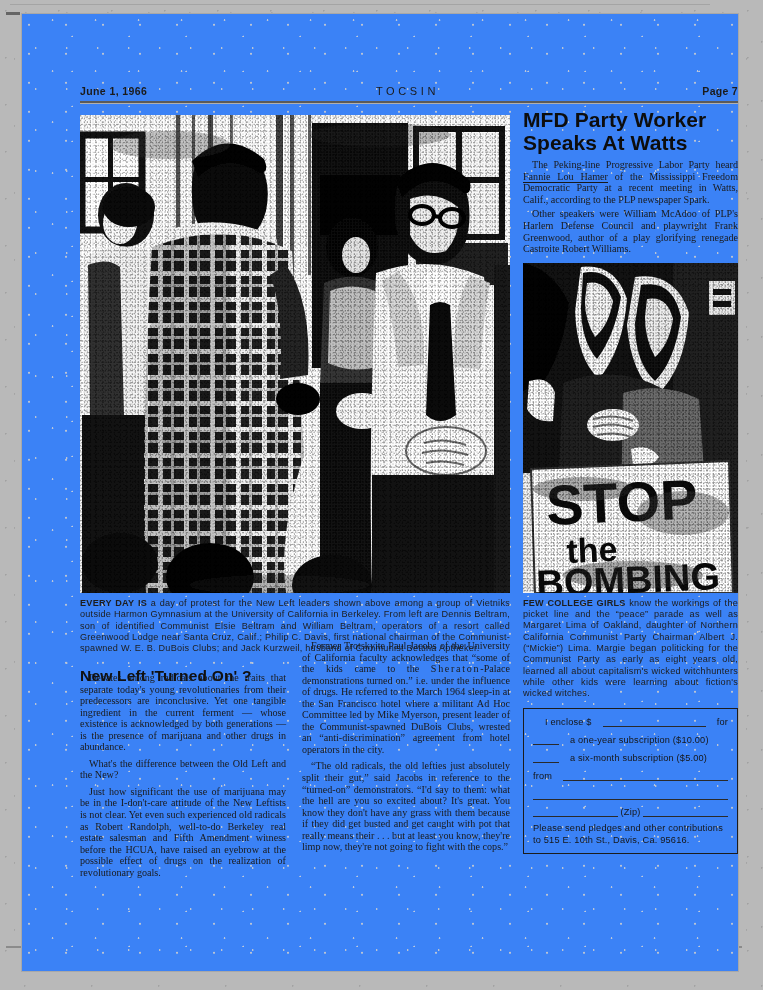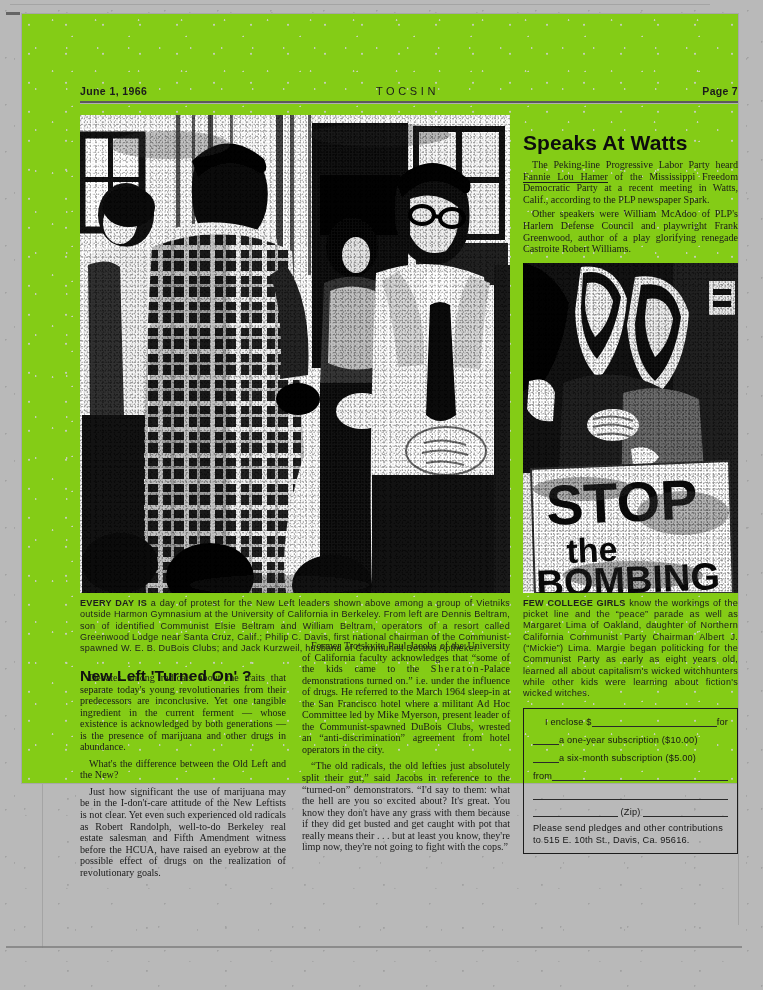--- a/index.html
+++ b/index.html
@@ -23,22 +23,22 @@
       radial-gradient(circle at 11% 23%, #8e8e8e 0.6px, transparent 1px),
       radial-gradient(circle at 37% 71%, #909090 0.6px, transparent 1px),
       radial-gradient(circle at 63% 17%, #9a9a9a 0.5px, transparent 1px),
       radial-gradient(circle at 86% 58%, #8a8a8a 0.6px, transparent 1px),
       radial-gradient(circle at 24% 88%, #949494 0.5px, transparent 1px);
     background-size:53px 47px,67px 59px,41px 73px,79px 43px,61px 67px;
   }
   
   #page-sheet{
     position:absolute;
-    left:22px;top:14px;width:716px;height:769px;
-    background:#84cc16;
+    left:22px;top:14px;width:716px;height:957px;
+    background:#3b82f6;
     box-shadow:0 0 0 1px #a8a8a8;
   }
   #page-sheet:before{
     content:"";position:absolute;inset:0;
     background-image:
       radial-gradient(circle at 19% 37%, #cfcfcf 0.7px, transparent 1.4px),
       radial-gradient(circle at 71% 12%, #d4d4d4 0.6px, transparent 1.2px),
       radial-gradient(circle at 44% 83%, #d0d0d0 0.6px, transparent 1.2px),
       radial-gradient(circle at 88% 64%, #d8d8d8 0.5px, transparent 1.1px);
     background-size:37px 29px,43px 51px,31px 41px,57px 35px;
@@ -159,21 +159,21 @@
 
   
   #coupon{
     margin-top:9px;border:1.6px solid #1c1c1c;
     padding:8px 9px 7px 9px;background:transparent;
     font-family:"Liberation Sans",sans-serif;
     font-size:9.2px;color:#161616;letter-spacing:.2px;
   }
   #coupon .addr{line-height:11.5px;margin-bottom:7px;}
   #coupon .row{
-    display:flex;align-items:flex-end;gap:0;
+    display:flex;align-items:flex-end;gap:11px;
     margin-bottom:8px;white-space:nowrap;
   }
   #coupon .row .ln{
     flex:1;border-bottom:1px solid #2a2a2a;height:9px;min-width:14px;
   }
   #coupon .row .ln.short{flex:0 0 26px;}
   #coupon .row.indent{padding-left:12px;}
   #coupon .zipline{
     display:flex;align-items:flex-end;gap:3px;margin-bottom:6px;
   }
@@ -368,21 +368,21 @@
         <div id="story-mid" class="body-col">
           <p><span>Former Trotskyite Paul Jacobs of the University of California faculty acknowledges that “some of the kids came to the </span><span class="spaced">Sheraton</span><span>-Palace demonstrations turned on.” i.e. under the influence of drugs. He referred to the March 1964 sleep-in at the San Francisco hotel where a militant Ad Hoc Committee led by Mike Myerson, present leader of the Communist-spawned DuBois Clubs, wrested an “anti-discrimination” agreement from hotel operators in the city.</span></p>
           <p>“The old radicals, the old lefties just absolutely split their gut,” said Jacobs in reference to the “turned-on” demonstrators. “I'd say to them: what the hell are you so excited about? It's great. You know they don't have any grass with them because if they did get busted and get caught with pot that really means their . . . but at least you know, they're limp now, they're not going to fight with the cops.”</p>
         </div>
 
       </div>
 
       <div id="right-col">
 
         <div id="headline-mfd">
-          <br>
+          <span>MFD Party Worker</span><br>
           <span>Speaks At Watts</span>
         </div>
 
         <div id="right-lede">
           <p><span>The Peking-line Progressive Labor Party heard </span><span class="uline">Fannie Lou Hamer</span><span> of the Mississippi Freedom Democratic Party at a recent meeting in Watts, Calif., according to the PLP newspaper Spark.</span></p>
           <p>Other speakers were William McAdoo of PLP's Harlem Defense Council and playwright Frank Greenwood, author of a play glorifying renegade Castroite Robert Williams.</p>
         </div>
 
         <div id="photo-watts" class="photo">
           <svg width="215" height="330" viewBox="0 0 215 330" preserveAspectRatio="none">

